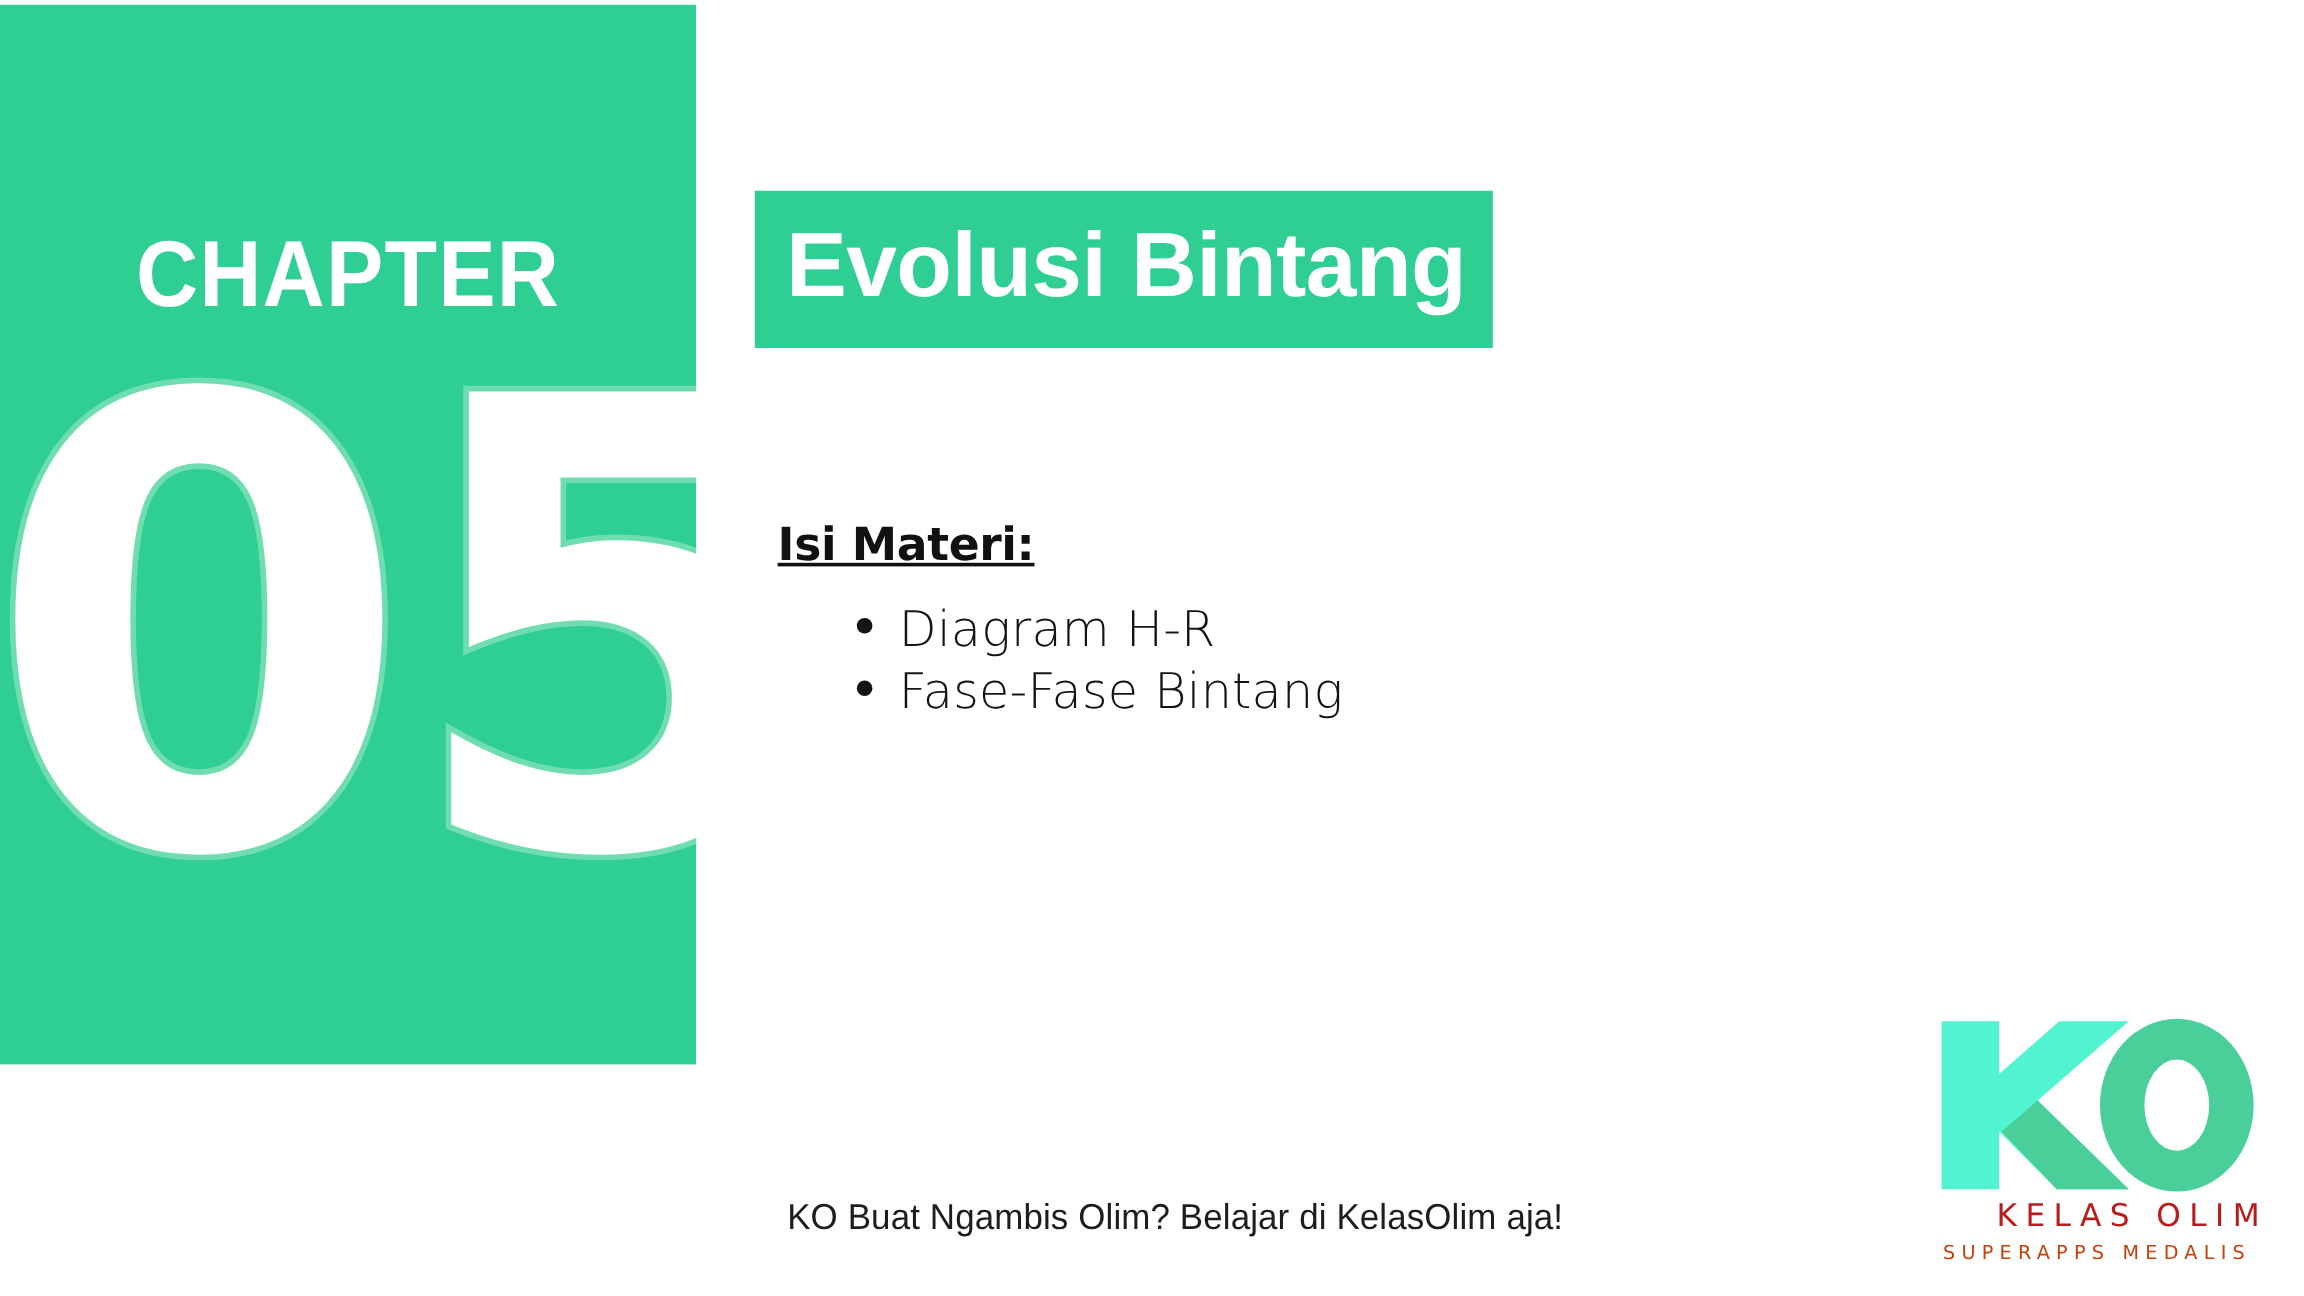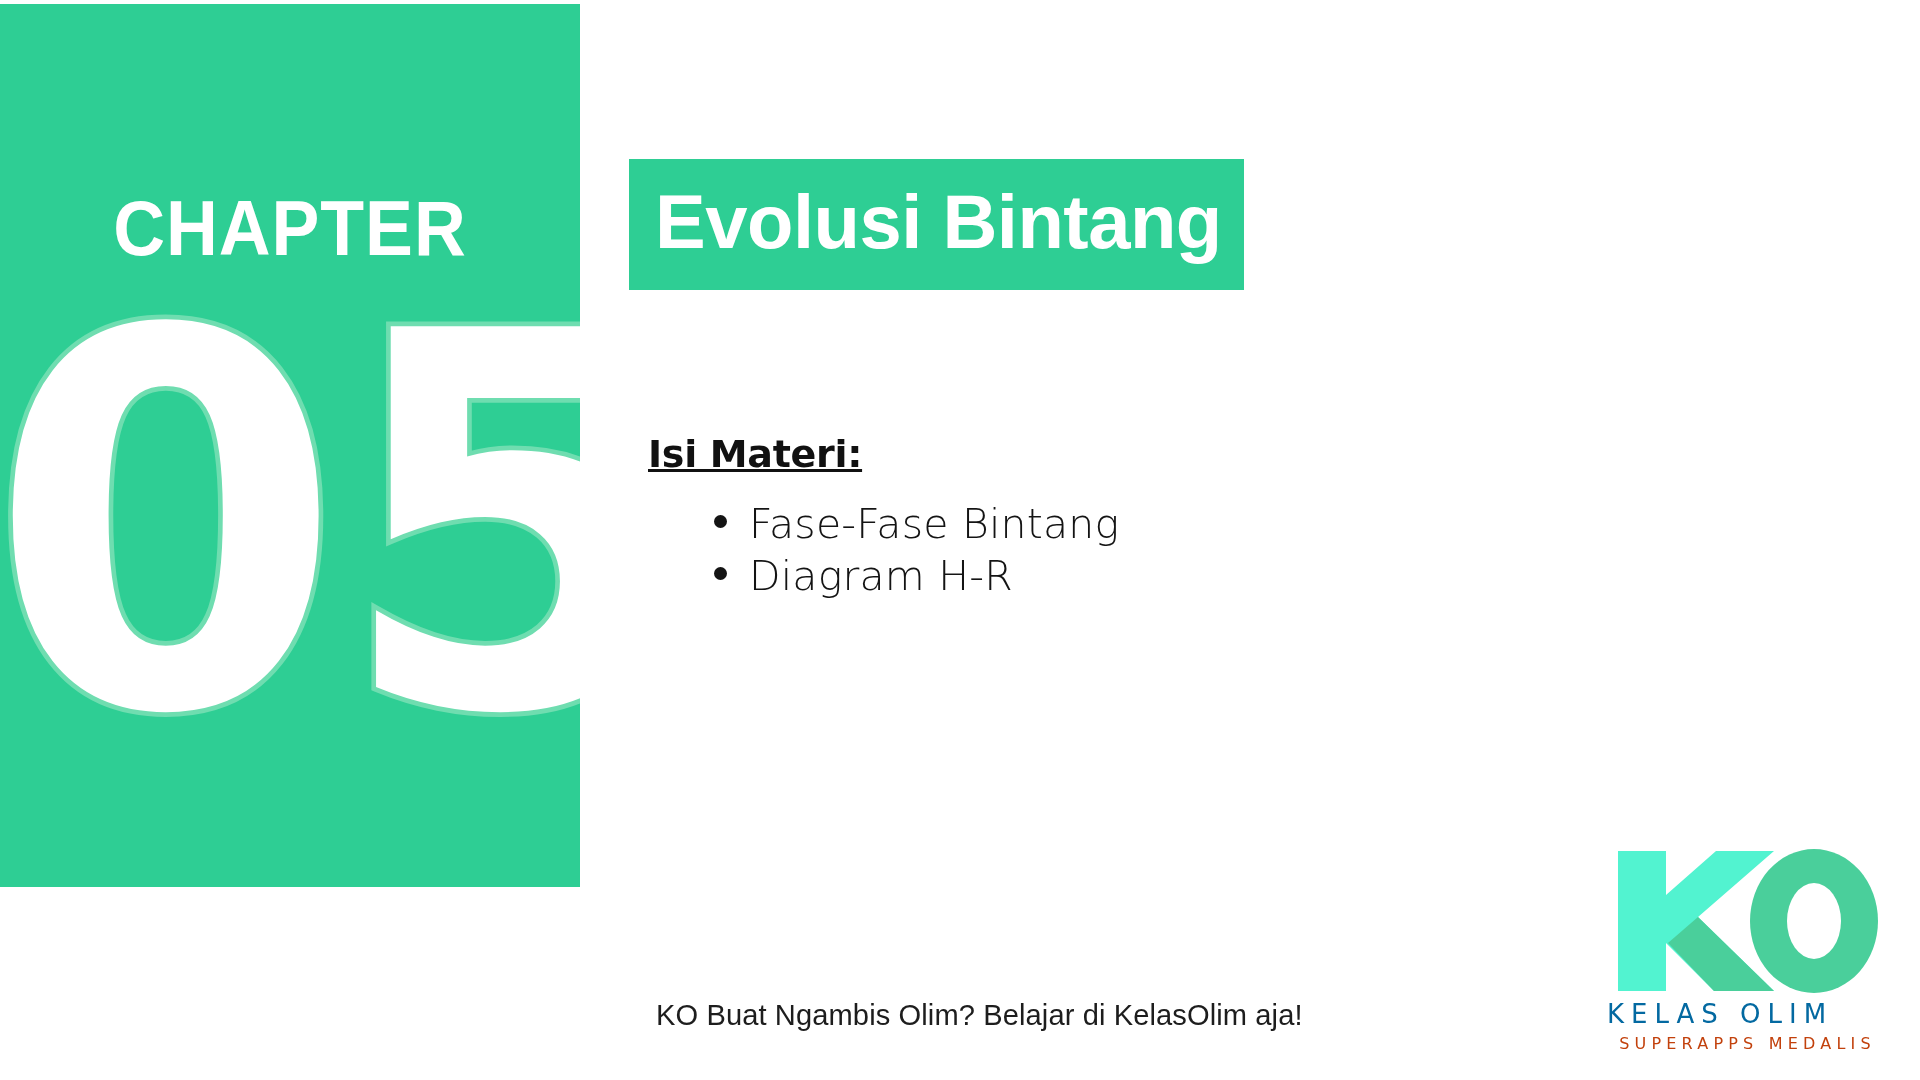--- a/index.html
+++ b/index.html
@@ -160,26 +160,26 @@
     left: 12px;
     top: 0;
     width: 270px;
     height: 152px;
   }
   .logo-caption {
     position: absolute;
     left: 0;
     top: 155px;
     width: 290px;
-    text-align: left;
+    text-align: right;
     font-family: "DejaVu Sans", sans-serif;
     font-size: 26px;
     font-weight: 400;
     letter-spacing: 7px;
-    color: #0369a1;
+    color: #b91c1c;
     line-height: 1.1;
     text-indent: 7px;
   }
   .logo-subcaption {
     position: absolute;
     left: 0;
     top: 190px;
     width: 290px;
     text-align: center;
     font-family: "DejaVu Sans", sans-serif;
@@ -203,25 +203,25 @@
 
   <div class="title-banner">
     <span class="title-text">Evolusi Bintang</span>
   </div>
 
   <div class="content">
     <div class="section-heading">Isi Materi:</div>
     <ul class="bullet-list">
       <li class="bullet-item">
         <span class="bullet-dot"></span>
-        <span>Fase-Fase Bintang</span>
+        <span>Diagram H-R</span>
       </li>
       <li class="bullet-item">
         <span class="bullet-dot"></span>
-        <span>Diagram H-R</span>
+        <span>Fase-Fase Bintang</span>
       </li>
     </ul>
   </div>
 
   <div class="footer-note">KO Buat Ngambis Olim? Belajar di KelasOlim aja!</div>
 
   <div class="logo">
     <svg class="logo-mark" viewBox="0 0 270 152">
 
       <path d="M6 6 h48 v44 L104 6 h58 L86 72 L162 146 h-60 L54 98 v48 H6 Z" fill="#52F3D0"></path>

